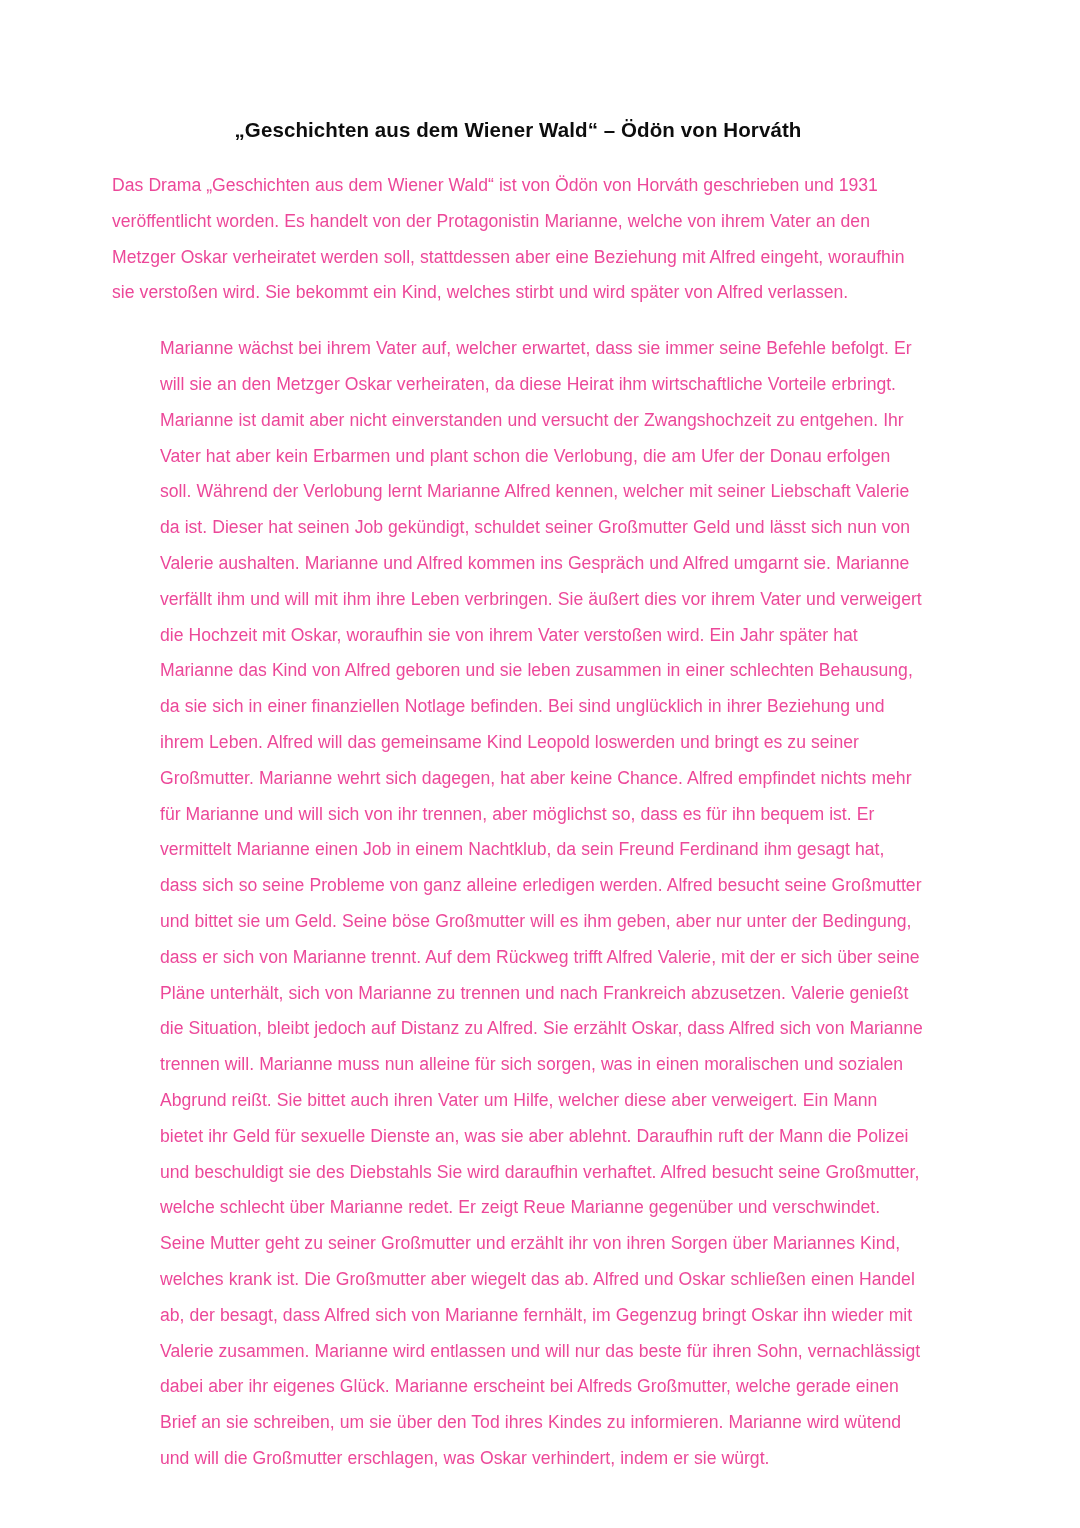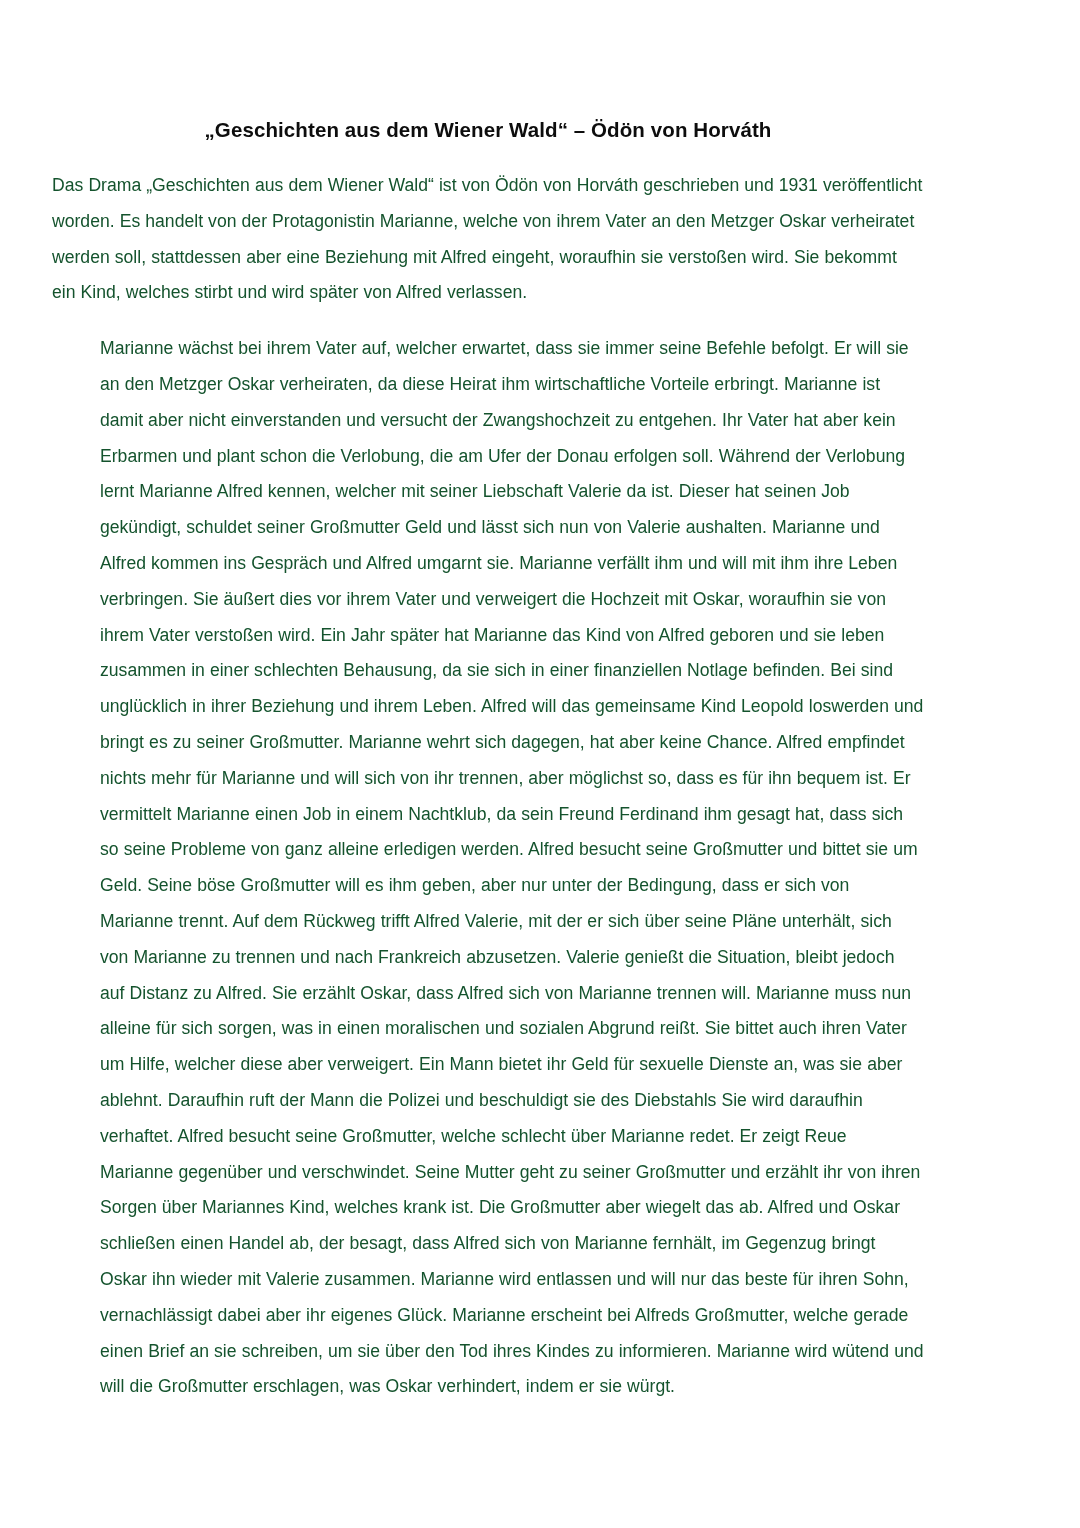--- a/index.html
+++ b/index.html
@@ -11,38 +11,38 @@
     width: 1080px;
     height: 1528px;
     font-family: "Liberation Sans", sans-serif;
     color: #1a1a1a;
     -webkit-font-smoothing: antialiased;
   }
   .page {
     box-sizing: border-box;
     width: 1052px;
     height: 1528px;
-    padding: 118px 128px 0 52px;
+    padding: 118px 128px 0 112px;
     position: relative;
     background: #ffffff;
   }
   .doc-title {
     font-size: 20.5px;
     font-weight: bold;
     text-align: center;
     margin: 0 0 26px 0;
     letter-spacing: 0.1px;
     color: #0d0d0d;
   }
   .paragraph {
     font-size: 17.6px;
     line-height: 35.8px;
     text-align: left;
     margin: 0 0 20px 0;
-    color: #14532d;
+    color: #ec4899;
     hyphens: none;
     word-spacing: 0.2px;
   }
   .paragraph:last-child {
     margin-bottom: 0;
     margin-left: 48px;
   }
 </style>
 </head>
 <body>

